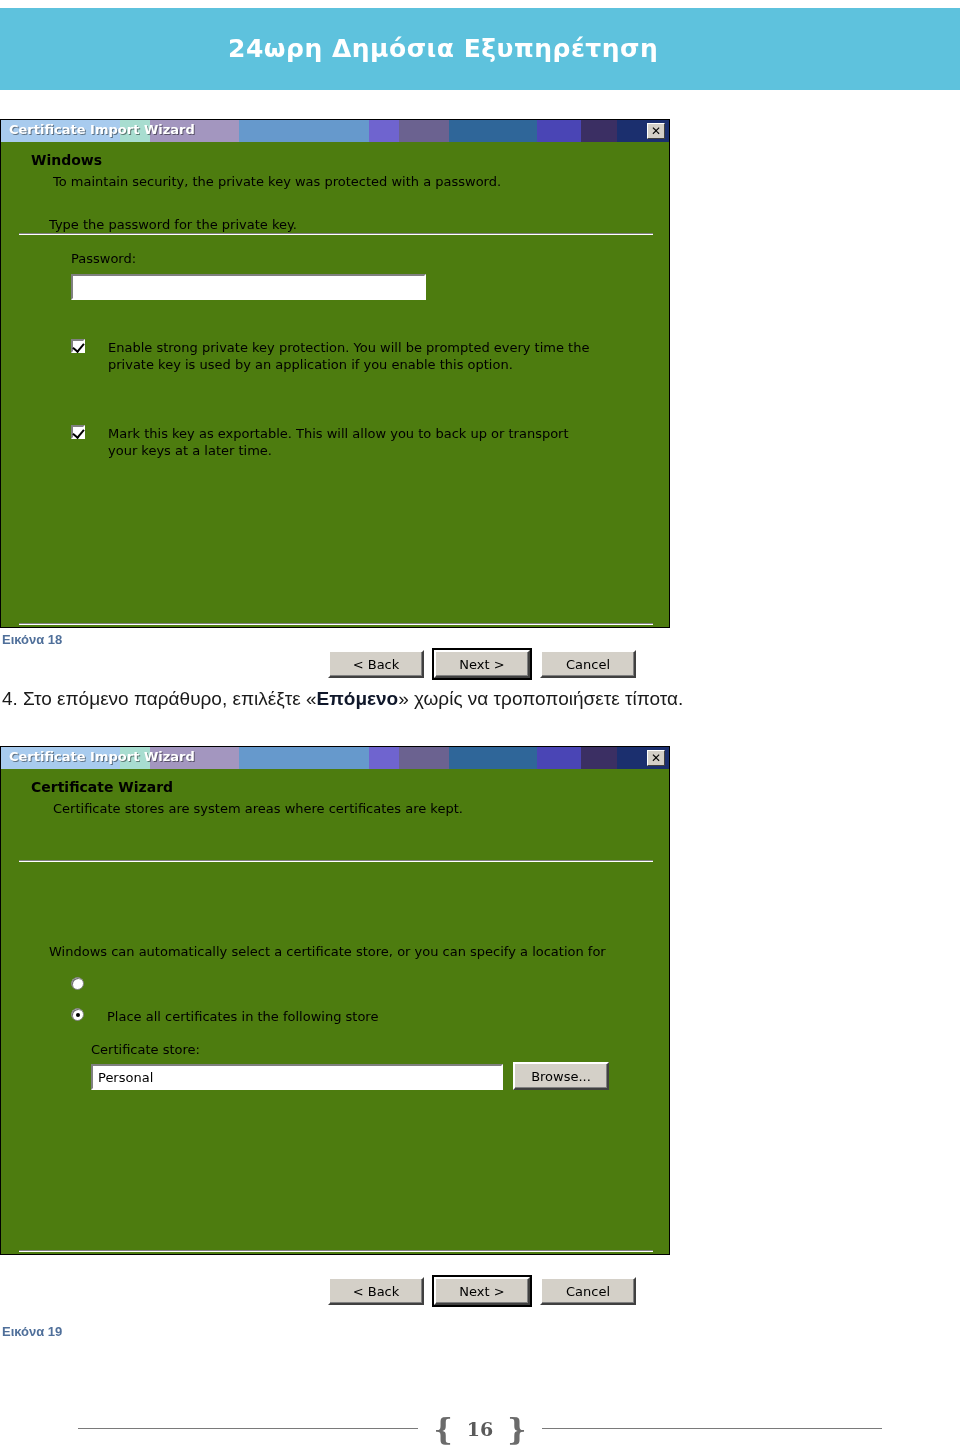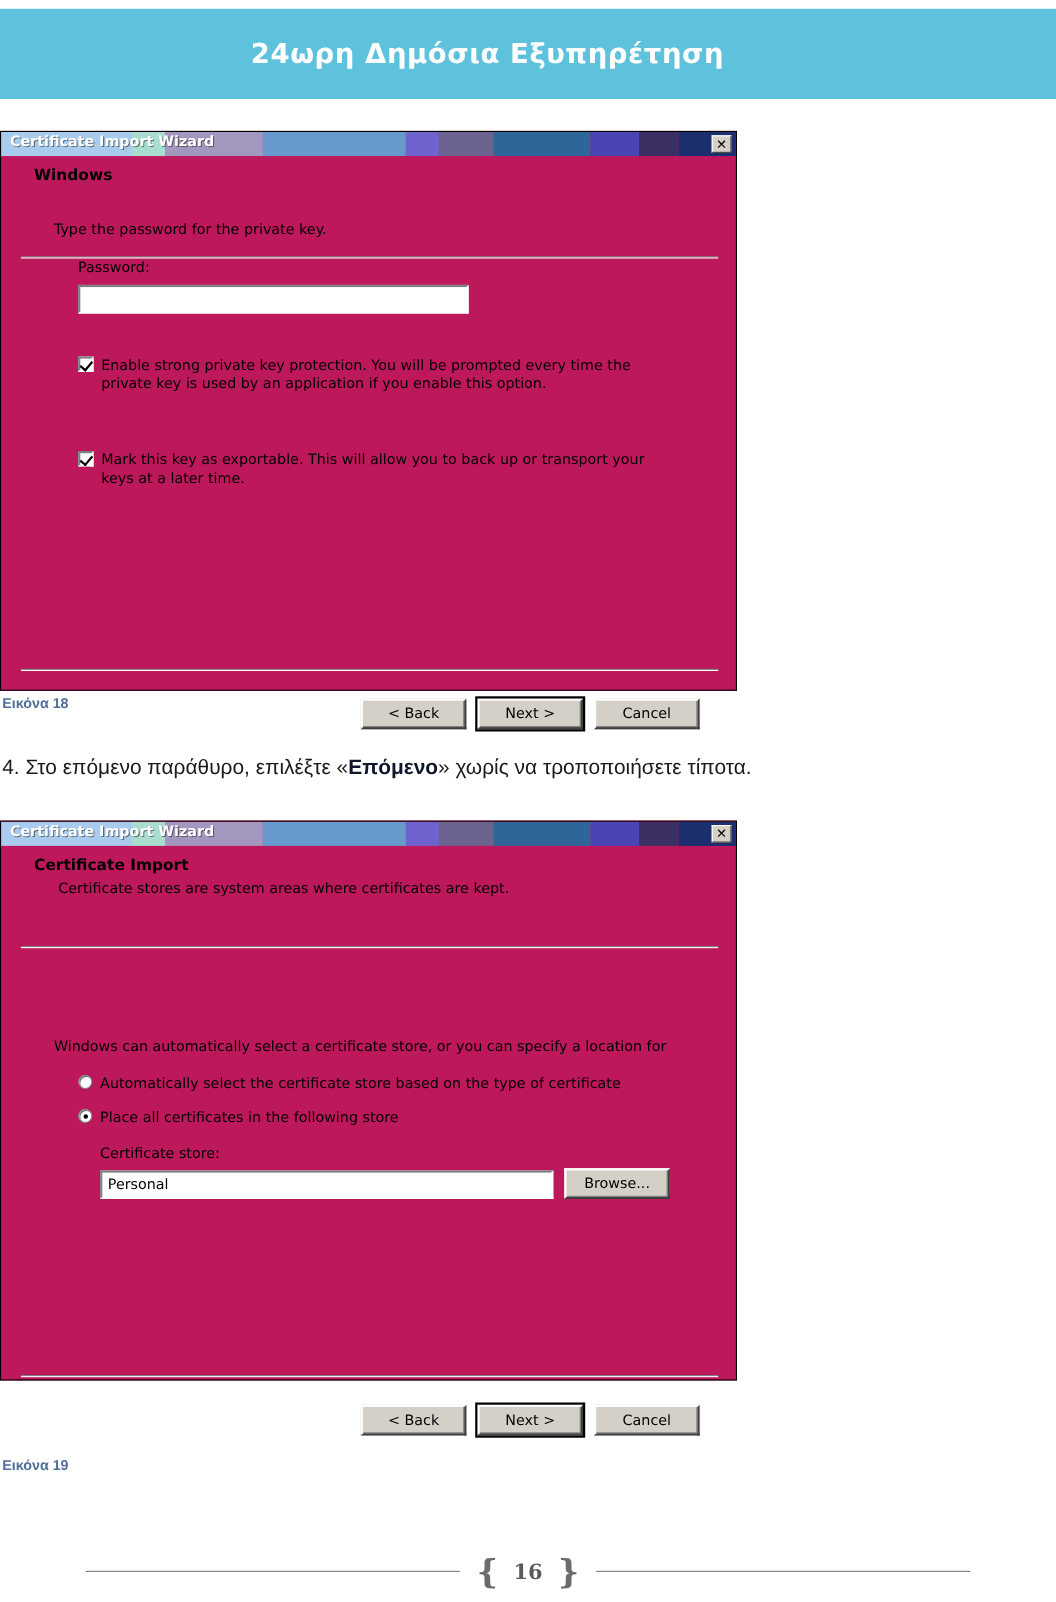--- a/index.html
+++ b/index.html
@@ -71,21 +71,21 @@
     font-family: "DejaVu Sans", sans-serif;
     font-weight: bold;
     font-size: 25px;
     color: #ffffff;
     letter-spacing: 0.5px;
   }
 
   
   .dialog {
     position: absolute;
-    background: #be185d;
+    background: #4d7c0f;
     border: 1px solid #000000;
     box-sizing: border-box;
     font-family: "DejaVu Sans", sans-serif;
   }
   .dialog-1 { left: 0px; top: 119px; width: 670px; height: 509px; }
   .dialog-2 { left: 0px; top: 746px; width: 670px; height: 509px; }
 
   .titlebar {
     position: relative;
     height: 22px;
@@ -245,21 +245,21 @@
     position: absolute;
     left: 3.5px; top: 3.5px;
     width: 4px; height: 4px;
     border-radius: 50%;
     background: #000000;
   }
 
   .opt-row {
     display: flex;
     align-items: flex-start;
-    gap: 7px;
+    gap: 23px;
     margin-bottom: 0;
   }
   .opt-text {
     font-family: "DejaVu Sans", sans-serif;
     font-size: 13px;
     color: #000000;
     line-height: 17px;
   }
 
   .btn-row {
@@ -338,20 +338,21 @@
       <div class="band" style="background: rgb(47, 102, 153); width: 89px;"></div>
       <div class="band" style="background: rgb(74, 69, 181); width: 44px;"></div>
       <div class="band" style="background: rgb(59, 47, 99); width: 36px;"></div>
       <div class="band" style="background: rgb(27, 47, 110); width: 52px;"></div>
     <div class="titlebar-text">Certificate Import Wizard</div>
     <div class="close-btn">✕</div>
   </div>
 
   <div class="dlg-head">
     <div class="dlg-head-title">Windows</div>
+    <div class="dlg-head-sub">To maintain security, the private key was protected with a password.</div>
     <div class="etched" style="left:18px; top:91px; width:634px;"></div>
   </div>
 
   <div class="dlg-body">
 
     <div class="wiz-line" style="position:absolute; left:48px; top:28px;">Type the password for the private key.</div>
 
     <div class="wiz-line" style="position:absolute; left:70px; top:62px;">Password:</div>
 
     <div class="field" style="position:absolute; left:70px; top:85px; width:355px;">
@@ -396,32 +397,31 @@
       <div class="band" style="background: rgb(107, 98, 144); width: 50px;"></div>
       <div class="band" style="background: rgb(47, 102, 153); width: 89px;"></div>
       <div class="band" style="background: rgb(74, 69, 181); width: 44px;"></div>
       <div class="band" style="background: rgb(59, 47, 99); width: 36px;"></div>
       <div class="band" style="background: rgb(27, 47, 110); width: 52px;"></div>
     <div class="titlebar-text">Certificate Import Wizard</div>
     <div class="close-btn">✕</div>
   </div>
 
   <div class="dlg-head">
-    <div class="dlg-head-title">Certificate Import</div>
+    <div class="dlg-head-title">Certificate Wizard</div>
     <div class="dlg-head-sub">Certificate stores are system areas where certificates are kept.</div>
     <div class="etched" style="left:18px; top:91px; width:634px;"></div>
   </div>
 
   <div class="dlg-body">
 
     <div class="wiz-line" style="position:absolute; left:48px; top:128px;">Windows can automatically select a certificate store, or you can specify a location for</div>
 
     <div class="opt-row" style="position:absolute; left:70px; top:161px; width:560px;">
       <span class="rb"></span>
-      <span class="opt-text">Automatically select the certificate store based on the type of certificate</span>
     </div>
 
     <div class="opt-row" style="position:absolute; left:70px; top:192px; width:560px;">
       <span class="rb selected"></span>
       <span class="opt-text">Place all certificates in the following store</span>
     </div>
 
     <div class="wiz-line" style="position:absolute; left:90px; top:226px;">Certificate store:</div>
 
     <div class="field" style="position:absolute; left:90px; top:248px; width:412px;">

